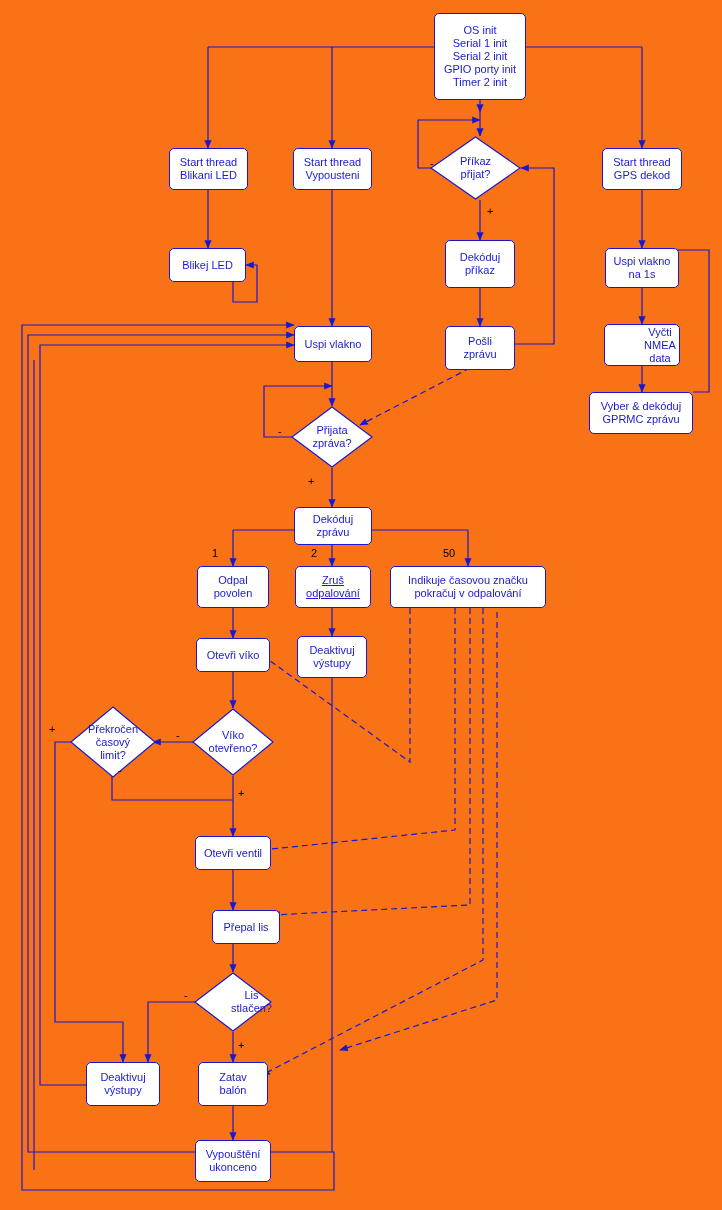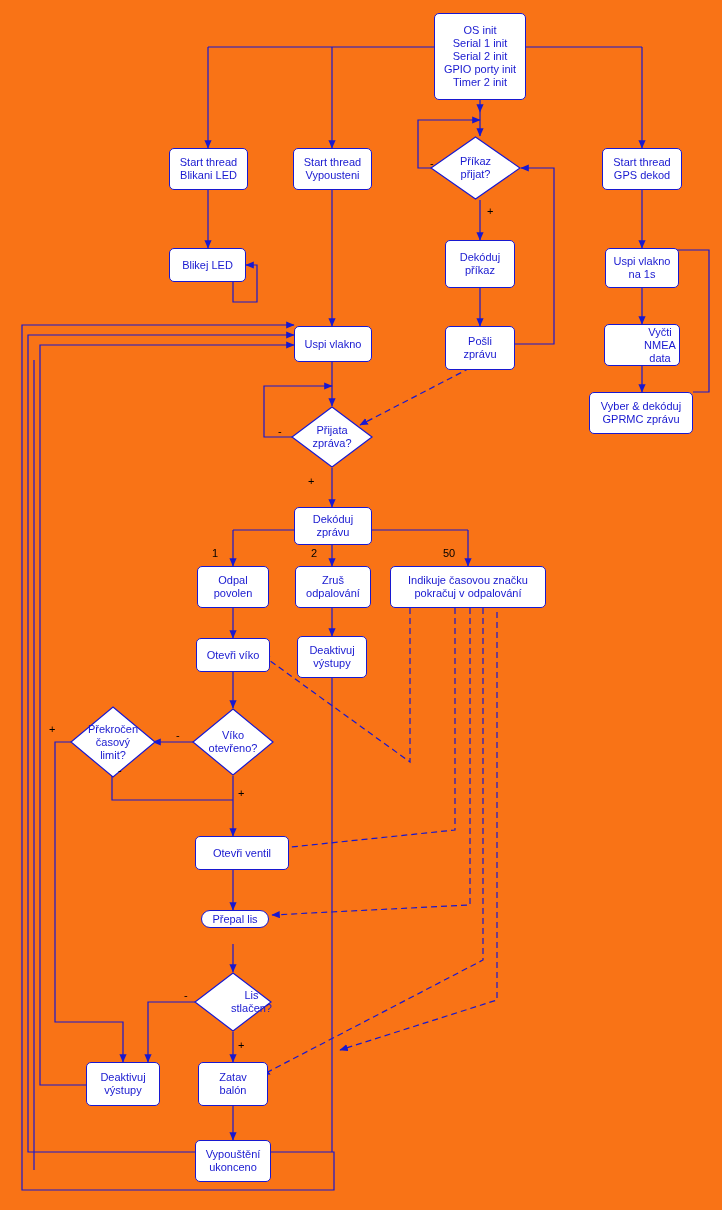--- a/index.html
+++ b/index.html
@@ -221,21 +221,21 @@
     <span class="txt">Přijata
 zpráva?</span>
   </div>
 
   <div class="node" style="left:294px; top:507px; width:78px; height:38px;"><span>Dekóduj
 zprávu</span></div>
 
   <div class="node" style="left:197px; top:566px; width:72px; height:42px;"><span>Odpal
 povolen</span></div>
 
-  <div class="node" style="left:295px; top:566px; width:76px; height:42px;"><span>Zruš
+  <div class="node" style="left:295px; top:566px; width:76px; height:42px;text-decoration:underline;"><span>Zruš
 odpalování</span></div>
 
   <div class="node" style="left:390px; top:566px; width:156px; height:42px;"><span>Indikuje časovou značku
 pokračuj v odpalování</span></div>
 
   <div class="node" style="left:196px; top:638px; width:74px; height:34px;"><span>Otevři víko</span></div>
 
   <div class="node" style="left:297px; top:636px; width:70px; height:42px;"><span>Deaktivuj
 výstupy</span></div>
 
@@ -249,23 +249,23 @@
 
   <div class="dia" style="left:70px; top:706px; width:86px; height:72px;">
     <svg class="shape" viewBox="0 0 86 72" preserveAspectRatio="none">
         <polygon points="43,1 85,36 43,71 1,36" fill="#ffffff" stroke="#1818d0" stroke-width="1.2"></polygon>
       </svg>
     <span class="txt">Překročen
 časový
 limit?</span>
   </div>
 
-  <div class="node" style="left:195px; top:836px; width:94px; height:34px;"><span>Otevři ventil</span></div>
-
-  <div class="node" style="left:201px; top:910px; width:68px; height:18px;border-radius:10px;"><span>Přepal lis</span></div>
+  <div class="node" style="left:195px; top:836px; width:76px; height:34px;"><span>Otevři ventil</span></div>
+
+  <div class="node" style="left:212px; top:910px; width:68px; height:34px;"><span>Přepal lis</span></div>
 
   <div class="dia" style="left:194px; top:972px; width:78px; height:60px;justify-content:flex-end;">
     <svg class="shape" viewBox="0 0 78 60" preserveAspectRatio="none">
         <polygon points="39,1 77,30 39,59 1,30" fill="#ffffff" stroke="#1818d0" stroke-width="1.2"></polygon>
       </svg>
     <span class="txt">Lis
 stlačen?</span>
   </div>
 
   <div class="node" style="left:86px; top:1062px; width:74px; height:44px;"><span>Deaktivuj

